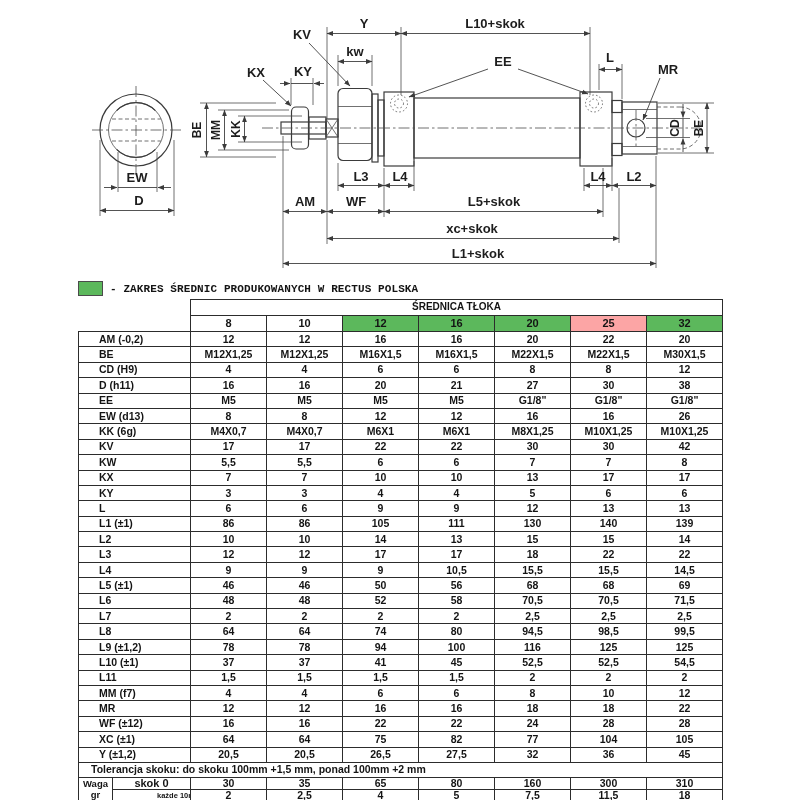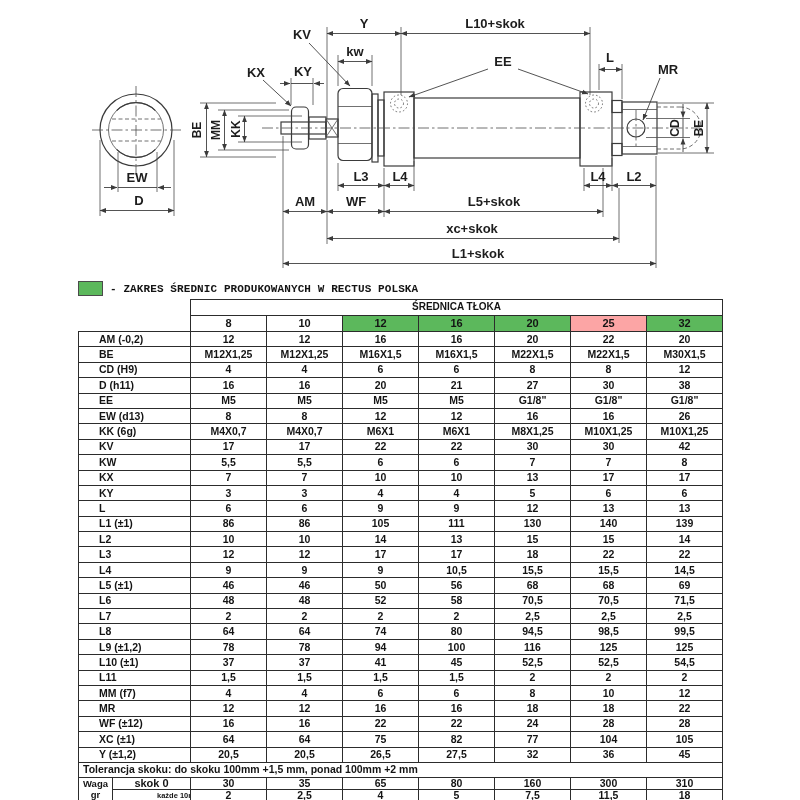--- a/index.html
+++ b/index.html
@@ -30,21 +30,21 @@
              overflow:hidden;white-space:nowrap;}
   table.spec .blank{border:none;background:transparent;}
   table.spec tr.h1{height:16px;} table.spec tr.h2{height:16px;}
   table.spec tr.datarow{height:15.4px;}
   table.spec tr.tolrow{height:15px;}
   table.spec tr.wrow{height:11px;}
   table.spec th.title{font-size:10px;}
   table.spec th.colhead{font-size:11px;}
   table.spec .green{background:#5cb85c;}
   table.spec th.rowlabel{text-align:left;padding-left:20px;}
-  table.spec td.tol{text-align:left;padding-left:4px;font-size:10.5px;}
+  table.spec td.tol{text-align:left;padding-left:12px;font-size:10.5px;}
   table.spec th.wagalabel{font-size:9.5px;line-height:1.1;}
   table.spec th.sub{font-size:11px;}
   table.spec th.sub.small{font-size:7.5px;padding-left:44px;}
 </style>
 </head>
 <body>
 
 <div class="sheet">
 
   <svg class="diagram" width="800" height="280" viewBox="0 0 800 280">

